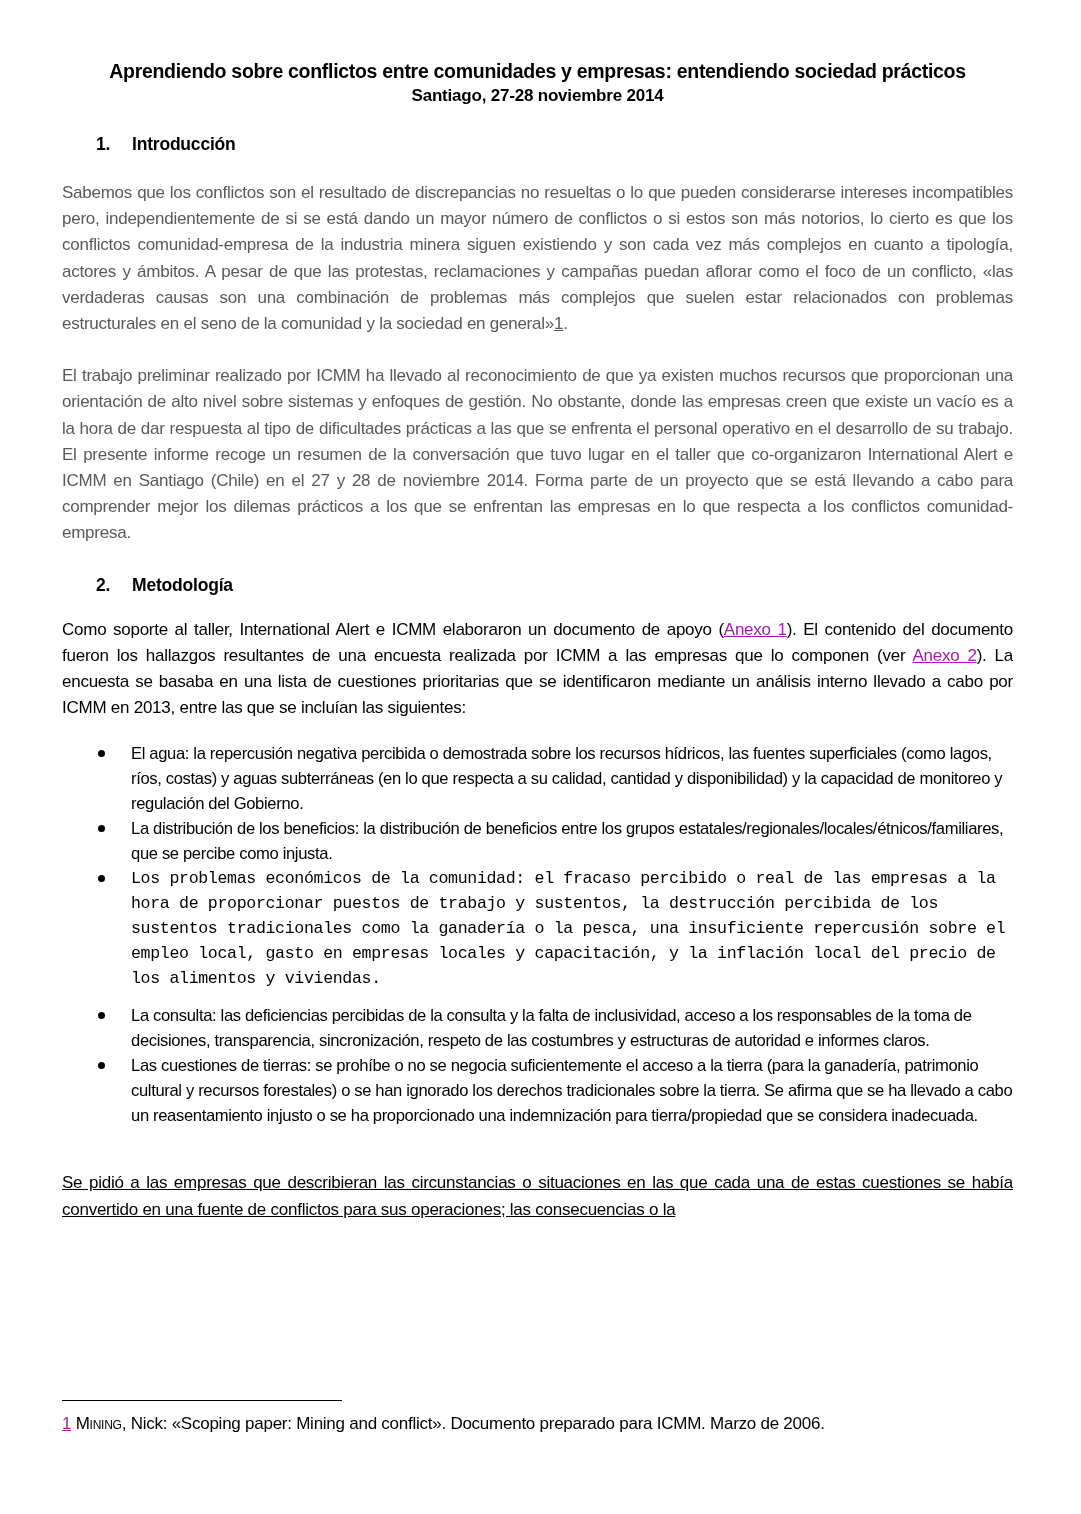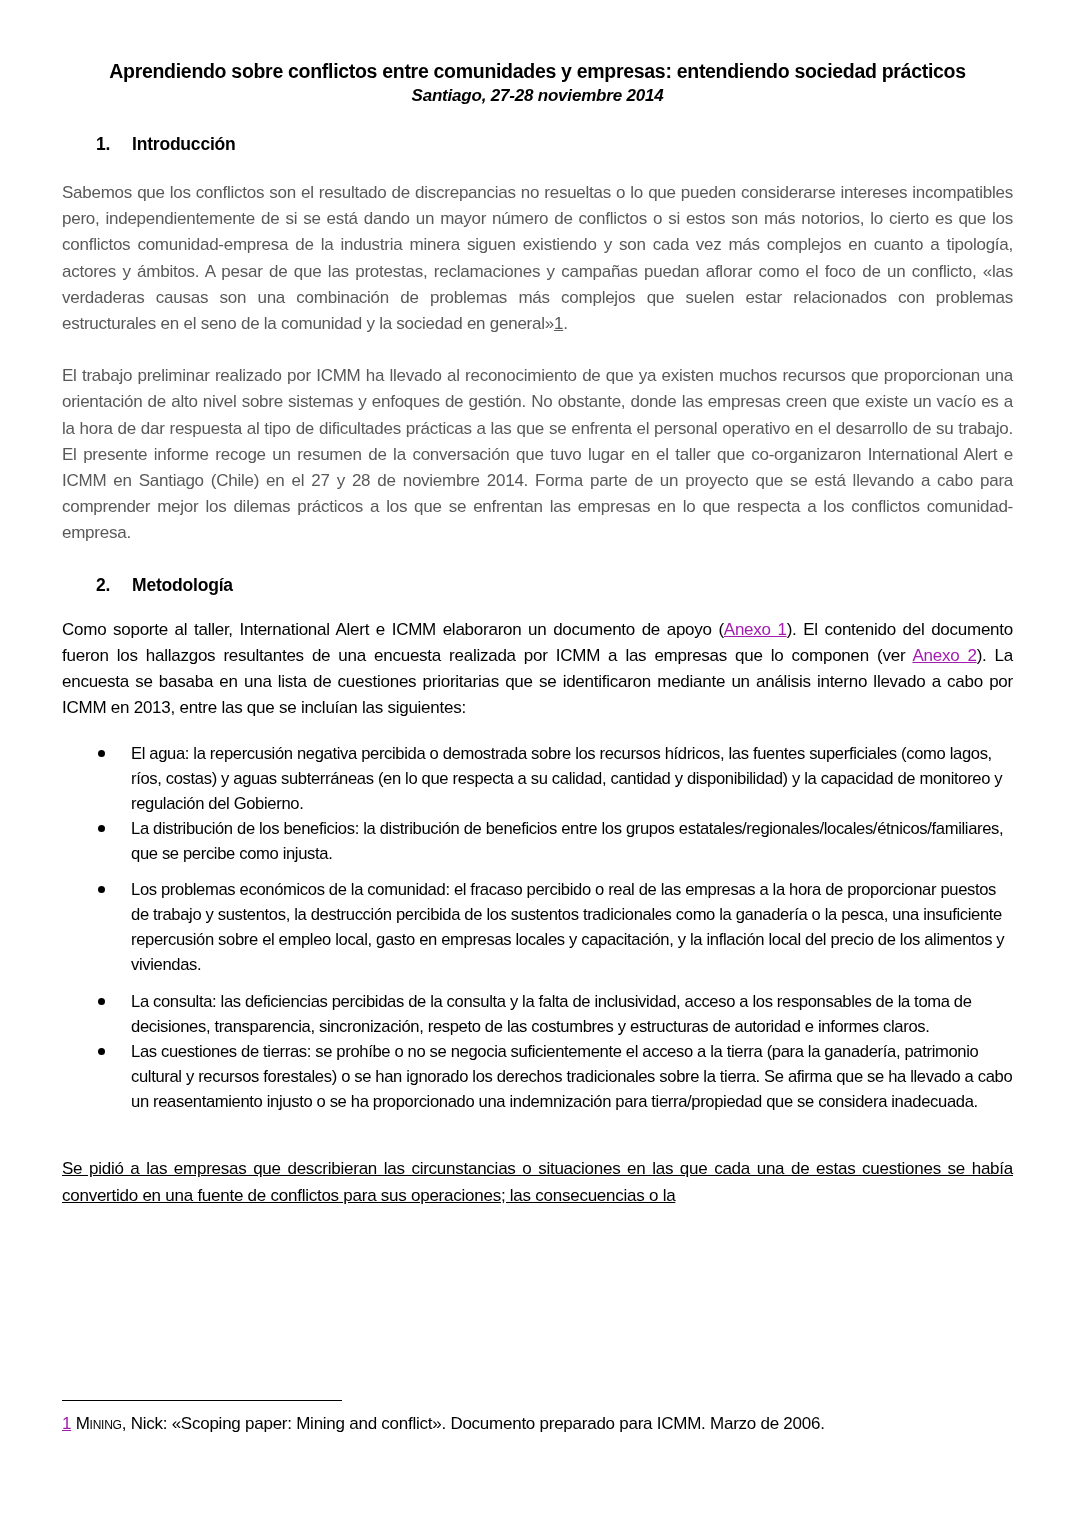--- a/index.html
+++ b/index.html
@@ -29,21 +29,20 @@
     margin: 0;
     letter-spacing: -0.3px;
   }
   .subtitle-date {
     text-align: center;
     font-weight: bold;
     font-size: 17px;
     line-height: 24px;
     margin: 0;
     letter-spacing: -0.2px;
-    font-style: italic;
   }
   .section-heading {
     font-weight: bold;
     font-size: 17.5px;
     line-height: 24px;
     margin: 0;
     padding-left: 34px;
     display: flex;
     letter-spacing: -0.2px;
   }
@@ -136,21 +135,21 @@
 
   <ul class="bullets" style="margin-top:20px;">
     <li>
       <span class="dot"></span>
       <span>El agua: la repercusión negativa percibida o demostrada sobre los recursos hídricos, las fuentes superficiales (como lagos, ríos, costas)  y aguas subterráneas (en lo que respecta a su calidad, cantidad y disponibilidad) y la capacidad de monitoreo y regulación del Gobierno.</span>
     </li>
     <li>
       <span class="dot"></span>
       <span>La distribución de los beneficios: la distribución de beneficios entre los grupos estatales/regionales/locales/étnicos/familiares, que se percibe como injusta.</span>
     </li>
-    <li style="margin-top:11px;">
+    <li style="margin-top:0;font-family:Liberation Mono, monospace;">
       <span class="dot"></span>
       <span>Los problemas económicos de la comunidad: el fracaso percibido o real de las empresas a la hora de proporcionar puestos de trabajo y sustentos, la destrucción percibida de los sustentos tradicionales como la ganadería o la pesca, una insuficiente repercusión sobre el empleo local, gasto en empresas locales y capacitación, y la inflación local del precio de los alimentos y viviendas.</span>
     </li>
     <li style="margin-top:12px;">
       <span class="dot"></span>
       <span>La consulta: las deficiencias percibidas de la consulta y la falta de inclusividad, acceso a los responsables de la toma de decisiones, transparencia, sincronización, respeto de las costumbres y estructuras de autoridad e informes claros.</span>
     </li>
     <li>
       <span class="dot"></span>
       <span>Las cuestiones de tierras: se prohíbe o no se negocia suficientemente el acceso a la tierra (para la ganadería, patrimonio cultural y recursos forestales) o se han ignorado los derechos tradicionales sobre la tierra. Se afirma que se ha llevado a cabo un reasentamiento injusto o se ha proporcionado una indemnización para tierra/propiedad que se considera inadecuada.</span>

